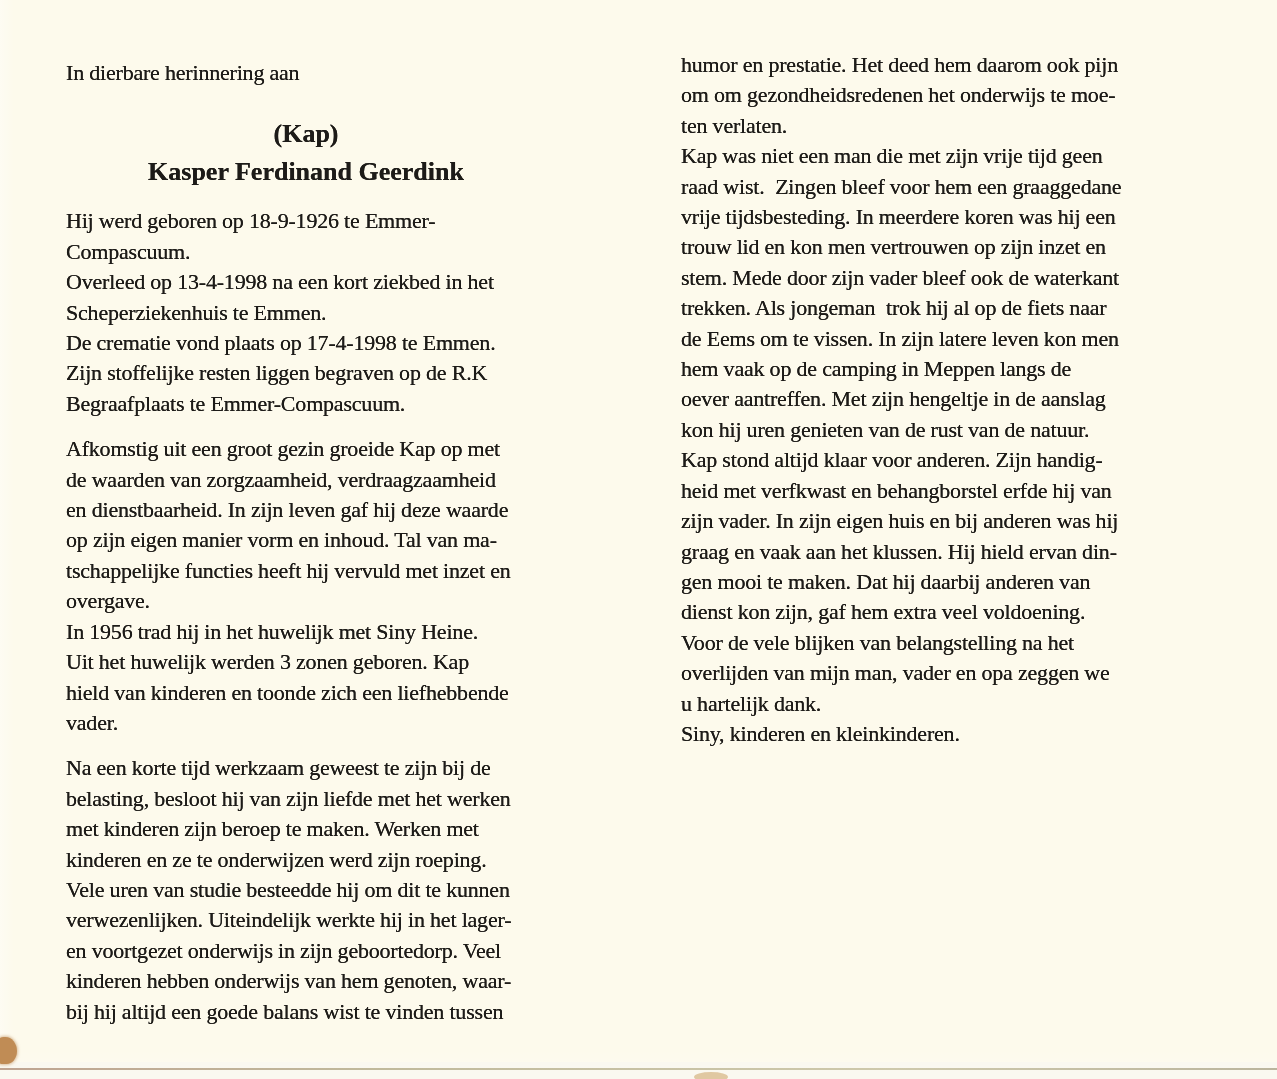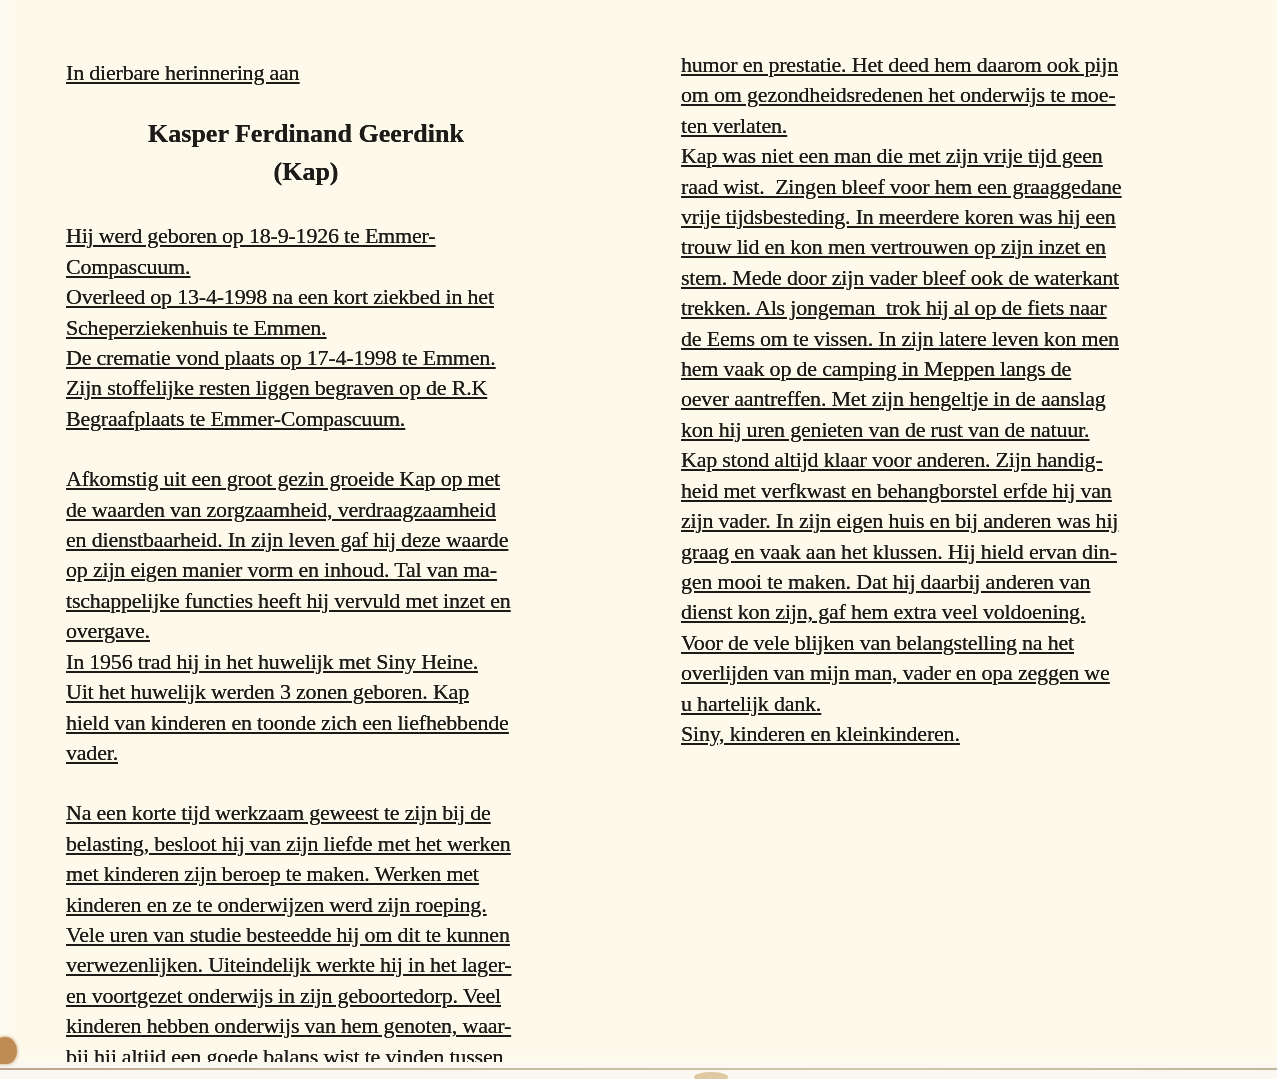--- a/index.html
+++ b/index.html
@@ -25,35 +25,35 @@
       linear-gradient(0deg, rgba(255,255,255,0.25) 0px, rgba(255,255,255,0) 30px);
     pointer-events: none;
   }
   .col {
     position: absolute;
     font-size: 22px;
     line-height: 30.4px;
     letter-spacing: -0.2px;
     text-shadow: 0 0 0.5px currentColor; 
   }
-  .col p { white-space: pre; margin: 0; text-decoration: underline; }
+  .col p { white-space: pre; margin: 0; }
   .left-col  { left: 66px;  top: 58px; width: 556px; }
   .right-col { left: 681px; top: 50px; width: 540px; }
 
   .dedication { white-space: pre; }
   .title-block {
     margin-top: 27px;
     width: 480px;
     text-align: center;
     font-weight: bold;
     font-size: 26px;
     line-height: 38px;
     letter-spacing: 0;
   }
-  .lc-body p { margin-top: 30px; }
+  .lc-body p { margin-top: 15px; }
   .lc-body p:first-child { }
 
   .right-col .rc-body p { }
   .right-col .rc-body p:first-child { margin-top: 0; }
 
   .signature {
     margin-top: 14px;
     text-align: left;
     padding-right: 70px;
     white-space: pre;
@@ -84,22 +84,22 @@
 </style>
 </head>
 <body>
 
 <div class="page">
 
   <div class="col left-col">
     <p class="dedication">In dierbare herinnering aan</p>
 
     <div class="title-block">
+      <div>(Kap)</div>
       <div>Kasper Ferdinand Geerdink</div>
-      <div>(Kap)</div>
     </div>
 
     <div class="lc-body">
         <p>Hij werd geboren op 18-9-1926 te Emmer-
 Compascuum.
 Overleed op 13-4-1998 na een kort ziekbed in het
 Scheperziekenhuis te Emmen.
 De crematie vond plaats op 17-4-1998 te Emmen.
 Zijn stoffelijke resten liggen begraven op de R.K
 Begraafplaats te Emmer-Compascuum.</p>

